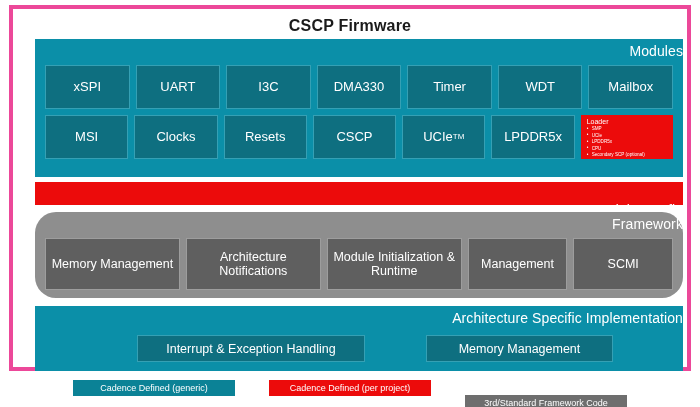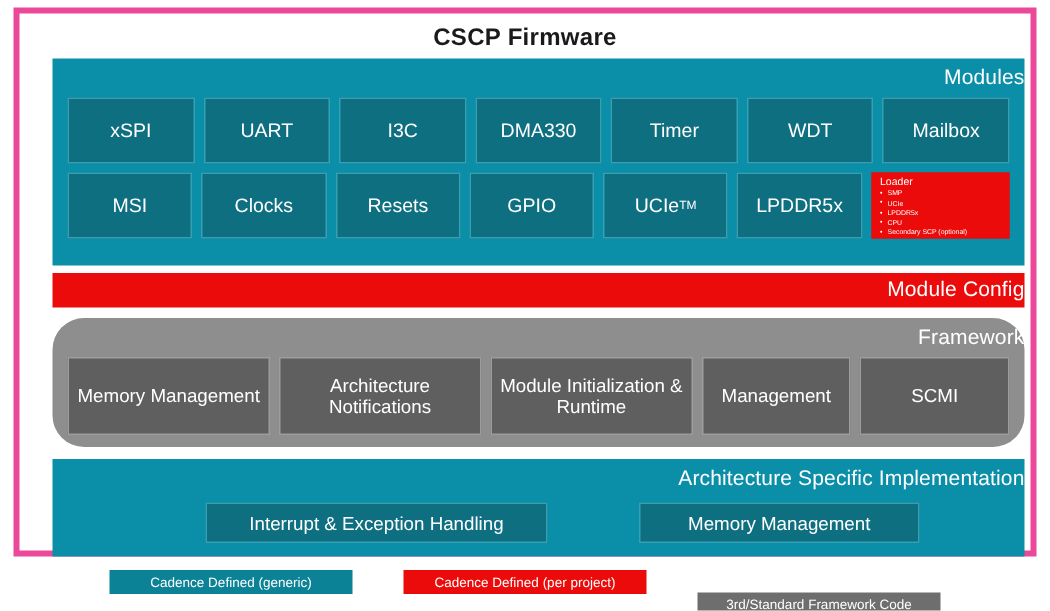--- a/index.html
+++ b/index.html
@@ -136,21 +136,21 @@
     top: -0.5px;
   }
 
   
   #module-config-band {
     left: 22px;
     top: 173px;
     width: 648px;
     height: 23px;
   }
-  #module-config-band .band-title { padding-top: 3px; }
+  #module-config-band .band-title { padding-top: 21px; }
 
   
   #framework-band {
     left: 22px;
     top: 203px;
     width: 648px;
     height: 86px;
     border-radius: 21px;
   }
   .fw-row {
@@ -254,21 +254,21 @@
         <div class="mod-box">DMA330</div>
         <div class="mod-box">Timer</div>
         <div class="mod-box">WDT</div>
         <div class="mod-box">Mailbox</div>
       </div>
 
       <div class="mod-row" id="mod-row-2">
         <div class="mod-box">MSI</div>
         <div class="mod-box">Clocks</div>
         <div class="mod-box">Resets</div>
-        <div class="mod-box">GPIO</div>
+        <div class="mod-box">CSCP</div>
         <div class="mod-box">
             <span>UCIe</span>
             <sup>TM</sup>
           </div>
         <div class="mod-box">LPDDR5x</div>
 
         <div class="loader-box">
           <div class="loader-title">Loader</div>
           <ul class="loader-list">
             <li>SMP</li>

